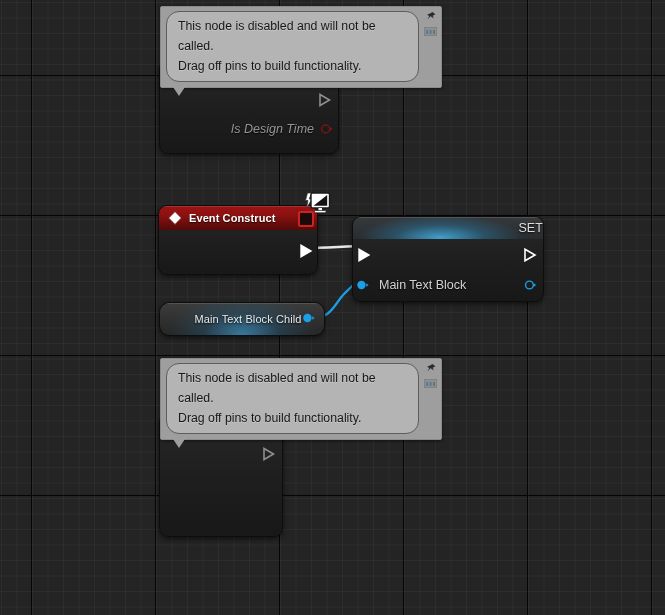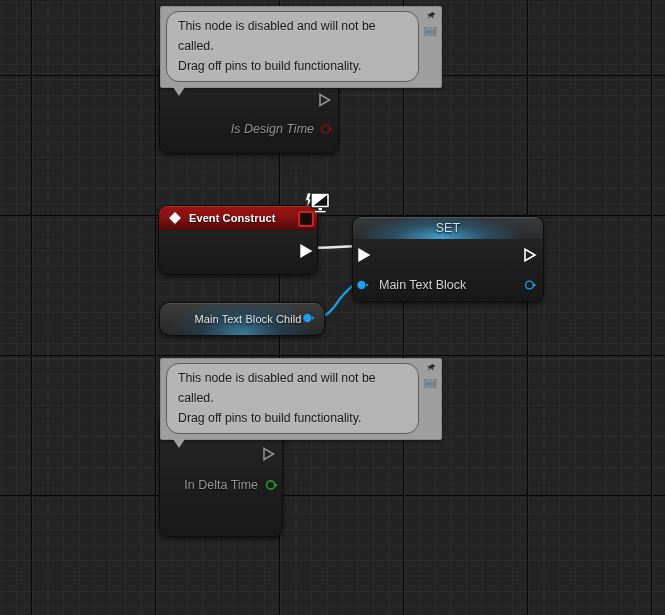--- a/index.html
+++ b/index.html
@@ -81,21 +81,21 @@
     background: linear-gradient(to bottom, #9c1313 0%, #8b1111 40%, #520a0a 100%);
     color: #ffffff;
     text-shadow: 0 1px 1px rgba(0,0,0,0.85);
   }
   .hdr-event-disabled {
     background: linear-gradient(to bottom, #5b3232 0%, #4e2b2b 45%, #321d1d 100%);
     color: #8d8585;
     text-shadow: 0 1px 1px rgba(0,0,0,0.8);
   }
   .hdr-set {
-    justify-content: center;
+    justify-content: flex-end;
     padding-left: 0;
     height: 22px;
     background:
       radial-gradient(ellipse 62% 150% at 46% 95%, rgba(66,166,214,0.95) 0%, rgba(40,110,150,0.55) 38%, rgba(26,50,66,0.18) 70%, rgba(30,30,30,0) 100%),
       linear-gradient(to bottom, #3a3a3a 0%, #2c2c2c 100%);
     color: #d8dde0;
     font-weight: normal;
     font-size: 12.5px;
     text-shadow: 0 1px 2px rgba(0,0,0,0.9);
   }
@@ -370,27 +370,20 @@
         <svg class="diamond-icon" viewBox="0 0 14 14">
           <path d="M7 0.6 L13.4 7 L7 13.4 L0.6 7 Z" fill="#9c9696" stroke="#5a5050" stroke-width="0.8"></path>
         </svg>
         <span>Event Tick</span>
       </div>
       <div class="row right" style="height:32px;">
         <svg class="pin" style="right:6px; top:9px;" viewBox="0 0 14 14">
           <path d="M2 1.5 L2 12.5 L11.5 7 Z" fill="none" stroke="#8e8e8e" stroke-width="1.6"></path>
         </svg>
       </div>
-      <div class="row right" style="height:30px;">
-        <span class="row-label dim">In Delta Time</span>
-        <svg class="pin" style="right:3px; top:8px;" viewBox="0 0 16 14">
-          <circle cx="6.5" cy="7" r="4.7" fill="none" stroke="#239b23" stroke-width="1.8"></circle>
-          <path d="M11.4 4.7 L14.5 7 L11.4 9.3 Z" fill="#239b23"></path>
-        </svg>
-      </div>
     </div>
     <div class="disabled-mark dim" style="left:104px; top:6px;"></div>
     <svg class="event-badge" style="left:108px; top:-13px;" viewBox="0 0 30 26">
       <path d="M4.5 1 L8.5 1 L6.2 7 L9 7 L3.5 16 L5 8.5 L2.5 8.5 Z" fill="#ffffff" stroke="#303030" stroke-width="0.7"></path>
       <rect x="8" y="1" width="18.5" height="15" rx="1.5" fill="#ffffff" stroke="#1a1a1a" stroke-width="1.4"></rect>
       <path d="M10.5 13.8 L24.2 13.8 L24.2 3 Z" fill="#131313"></path>
       <rect x="15.5" y="16" width="3.5" height="3" fill="#ffffff"></rect>
       <rect x="11.5" y="18.5" width="11.5" height="2.3" rx="1" fill="#ffffff" stroke="#1a1a1a" stroke-width="0.7"></rect>
     </svg>
   </div>

